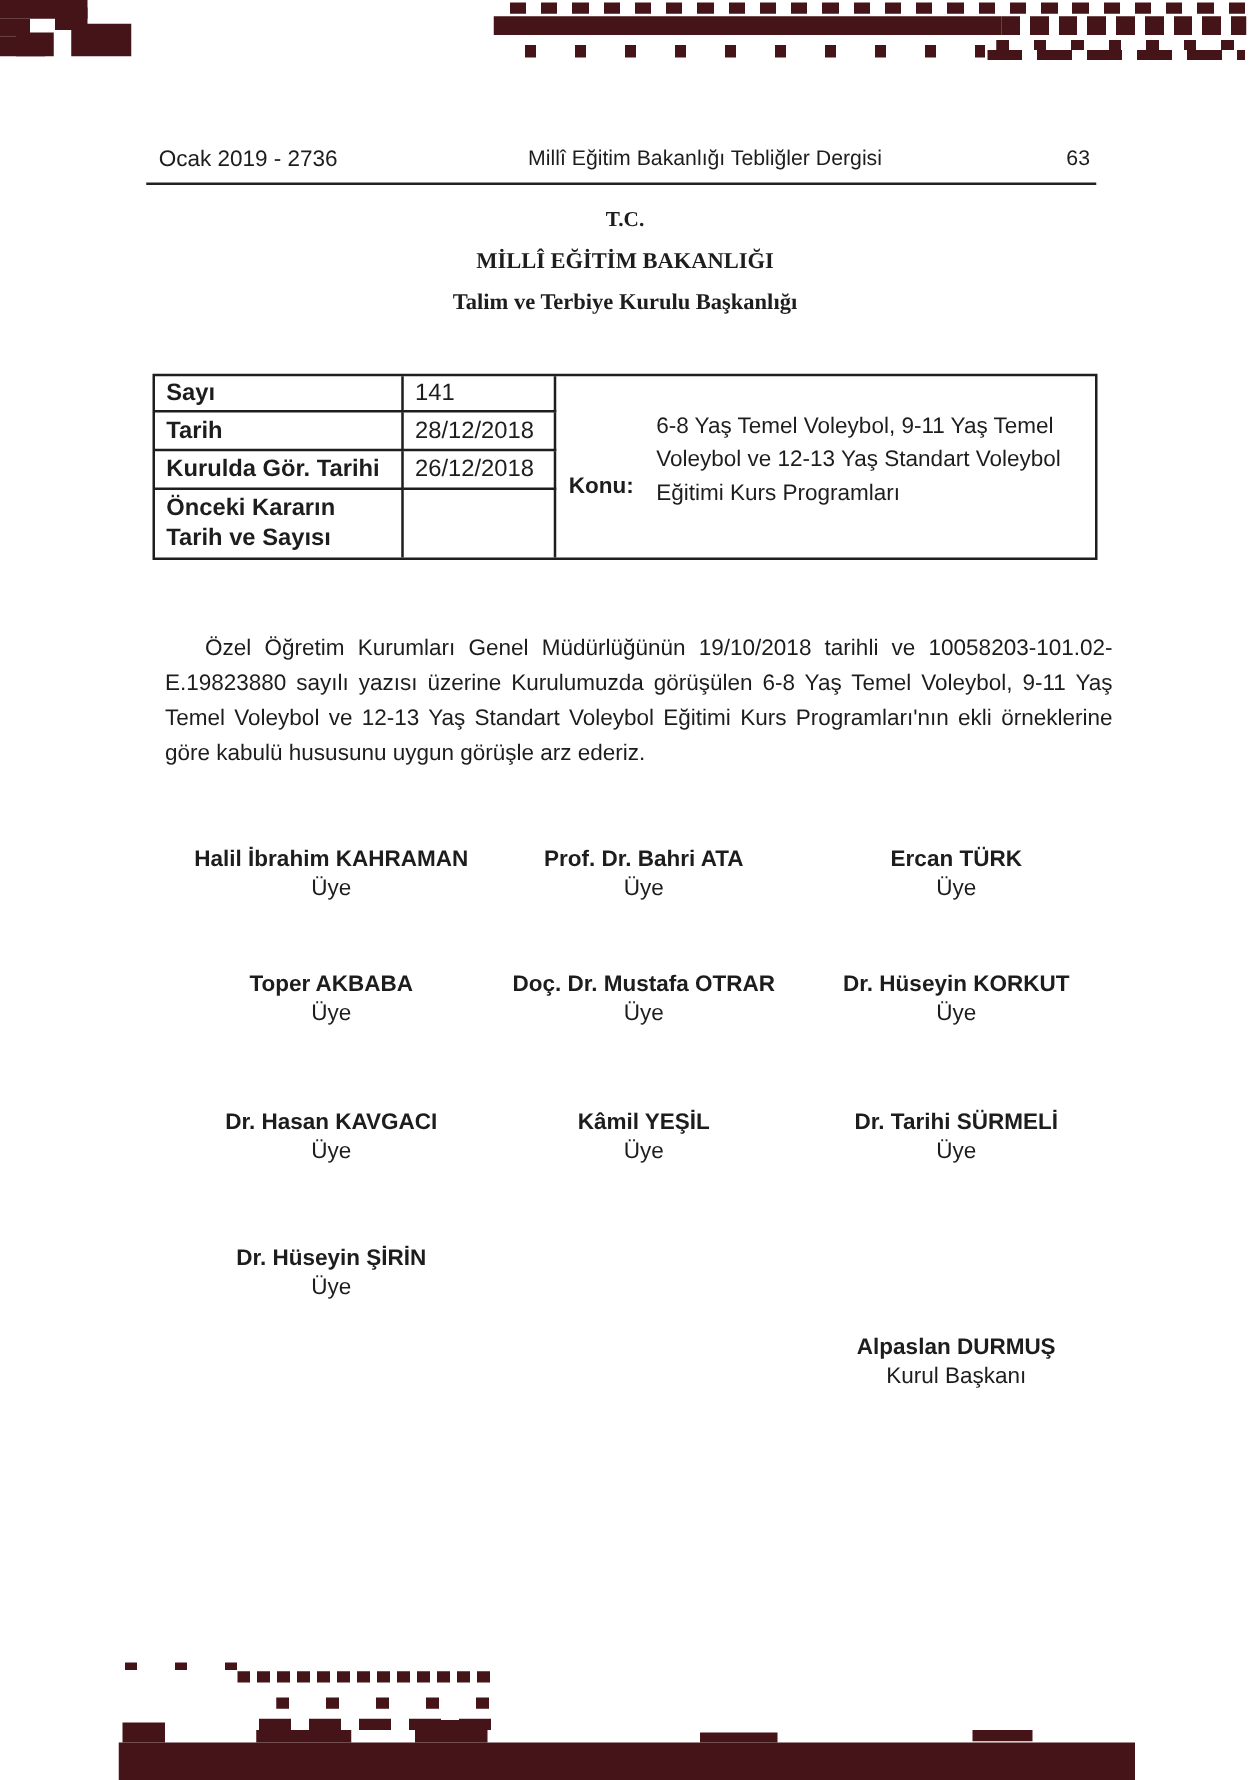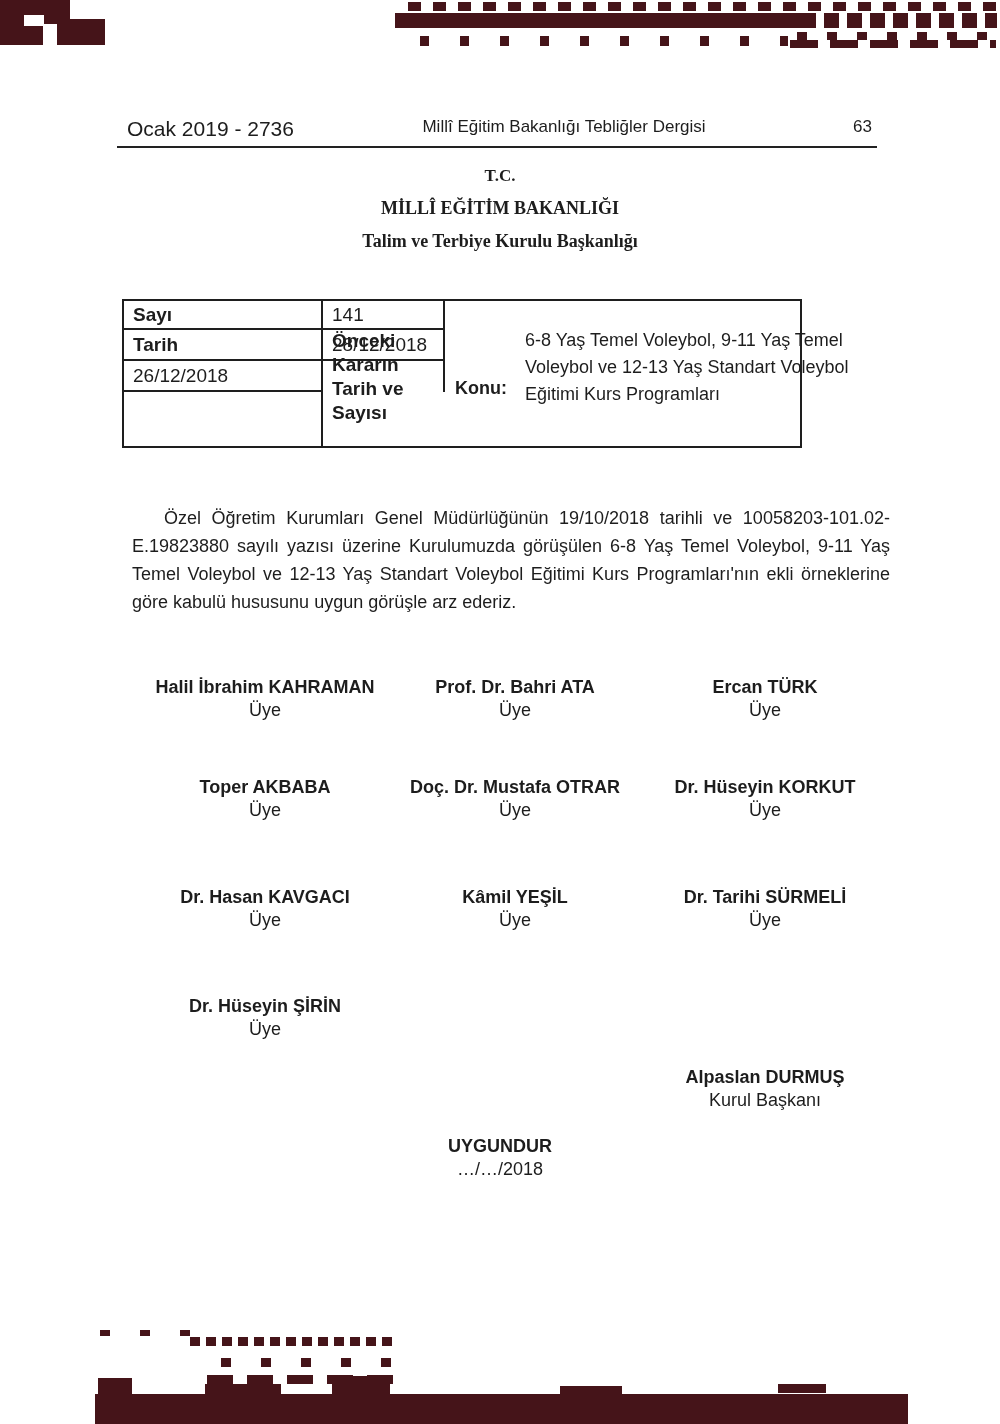--- a/index.html
+++ b/index.html
@@ -32,34 +32,34 @@
   .b-r2 { left:221px; top:1358px; width:172px; height:9px; background:repeating-linear-gradient(90deg,#451419 0 10px,transparent 10px 40px); }
   .b-r3 { left:207px; top:1375px; width:186px; height:9px; background:repeating-linear-gradient(90deg,#451419 0 26px,transparent 26px 40px); }
   .b-c1 { left:98px;  top:1378px; width:34px; height:16px; }
   .b-c2 { left:205px; top:1384px; width:76px; height:10px; }
   .b-c3 { left:332px; top:1376px; width:58px; height:18px; }
   .b-c4 { left:560px; top:1386px; width:62px; height:8px; }
   .b-c5 { left:778px; top:1384px; width:48px; height:9px; }
   .b-bar{ left:95px;  top:1394px; width:813px; height:30px; }
 
   
-  .hdr-left   { position:absolute; left:127px; top:117px; font-size:21px; }
+  .hdr-left   { position:absolute; left:127px; top:117px; font-size:18px; }
   .hdr-center { position:absolute; left:364px; top:117px; width:400px; text-align:center; font-size:17px; }
   .hdr-right  { position:absolute; right:128px; top:117px; font-size:17px; }
   .hdr-rule   { position:absolute; left:117px; top:146px; width:760px; height:2px; background:#222; }
 
   
   .lh { position:absolute; left:120px; width:760px; text-align:center; font-weight:bold;font-family:Liberation Serif, serif; }
   .lh1 { top:166px; font-size:17px; }
   .lh2 { top:198px; font-size:18px; }
   .lh3 { top:231px; font-size:18px; }
 
   
   .info-table {
-    position:absolute; left:122px; top:299px; width:680px; height:149px;
+    position:absolute; left:122px; top:299px; width:756px; height:149px;
     display:grid; grid-template-columns:199px 122px 1fr; grid-template-rows:29px 31px 31px 1fr;
     border:2px solid #1e1e1e; box-sizing:border-box;
   }
   .tcell { box-sizing:border-box; display:flex; align-items:center; padding-left:9px; font-size:19px; }
   .tlabel { font-weight:bold; border-right:2px solid #1e1e1e; border-bottom:2px solid #1e1e1e; line-height:24px; padding-right:14px; }
   .tvalue { border-right:2px solid #1e1e1e; border-bottom:2px solid #1e1e1e; }
   .nob { border-bottom:none; }
   .konu-cell {
     grid-column:3; grid-row:1 / span 4;
     padding:26px 0 0 10px; display:flex; align-items:flex-start;
@@ -124,20 +124,21 @@
 
   <div class="info-table">
     <div class="tcell tlabel">Sayı</div>
     <div class="tcell tvalue">141</div>
     <div class="konu-cell">
       <span class="konu-label">Konu:</span>
       <span class="konu-text">6-8 Yaş Temel Voleybol, 9-11 Yaş Temel Voleybol ve 12-13 Yaş Standart Voleybol Eğitimi Kurs Programları</span>
     </div>
     <div class="tcell tlabel">Tarih</div>
     <div class="tcell tvalue">28/12/2018</div>
+    <div class="tcell tlabel">Kurulda Gör. Tarihi</div>
     <div class="tcell tvalue">26/12/2018</div>
     <div class="tcell tlabel nob">Önceki Kararın Tarih ve Sayısı</div>
     <div class="tcell tvalue nob"></div>
   </div>
 
   <p class="body-par">Özel Öğretim Kurumları Genel Müdürlüğünün 19/10/2018 tarihli ve 10058203-101.02-E.19823880 sayılı yazısı üzerine Kurulumuzda görüşülen 6-8 Yaş Temel Voleybol, 9-11 Yaş Temel Voleybol ve 12-13 Yaş Standart Voleybol Eğitimi Kurs Programları'nın ekli örneklerine göre kabulü hususunu uygun görüşle arz ederiz.</p>
 
   <div class="sig c1 r1">
     <div class="sig-name">Halil İbrahim KAHRAMAN</div>
     <div class="sig-title">Üye</div>
@@ -177,21 +178,17 @@
   <div class="sig c1 r4">
     <div class="sig-name">Dr. Hüseyin ŞİRİN</div>
     <div class="sig-title">Üye</div>
   </div>
 
   <div class="sig approver">
     <div class="sig-name">Alpaslan DURMUŞ</div>
     <div class="sig-title">Kurul Başkanı</div>
   </div>
 
-  <div class="sig approval">
-    <div class="sig-name">UYGUNDUR</div>
-    <div class="sig-title">…/…/2018</div>
-  </div>
 
   <div class="sig minister">
   </div>
 
 </div>
 
 </body></html>

